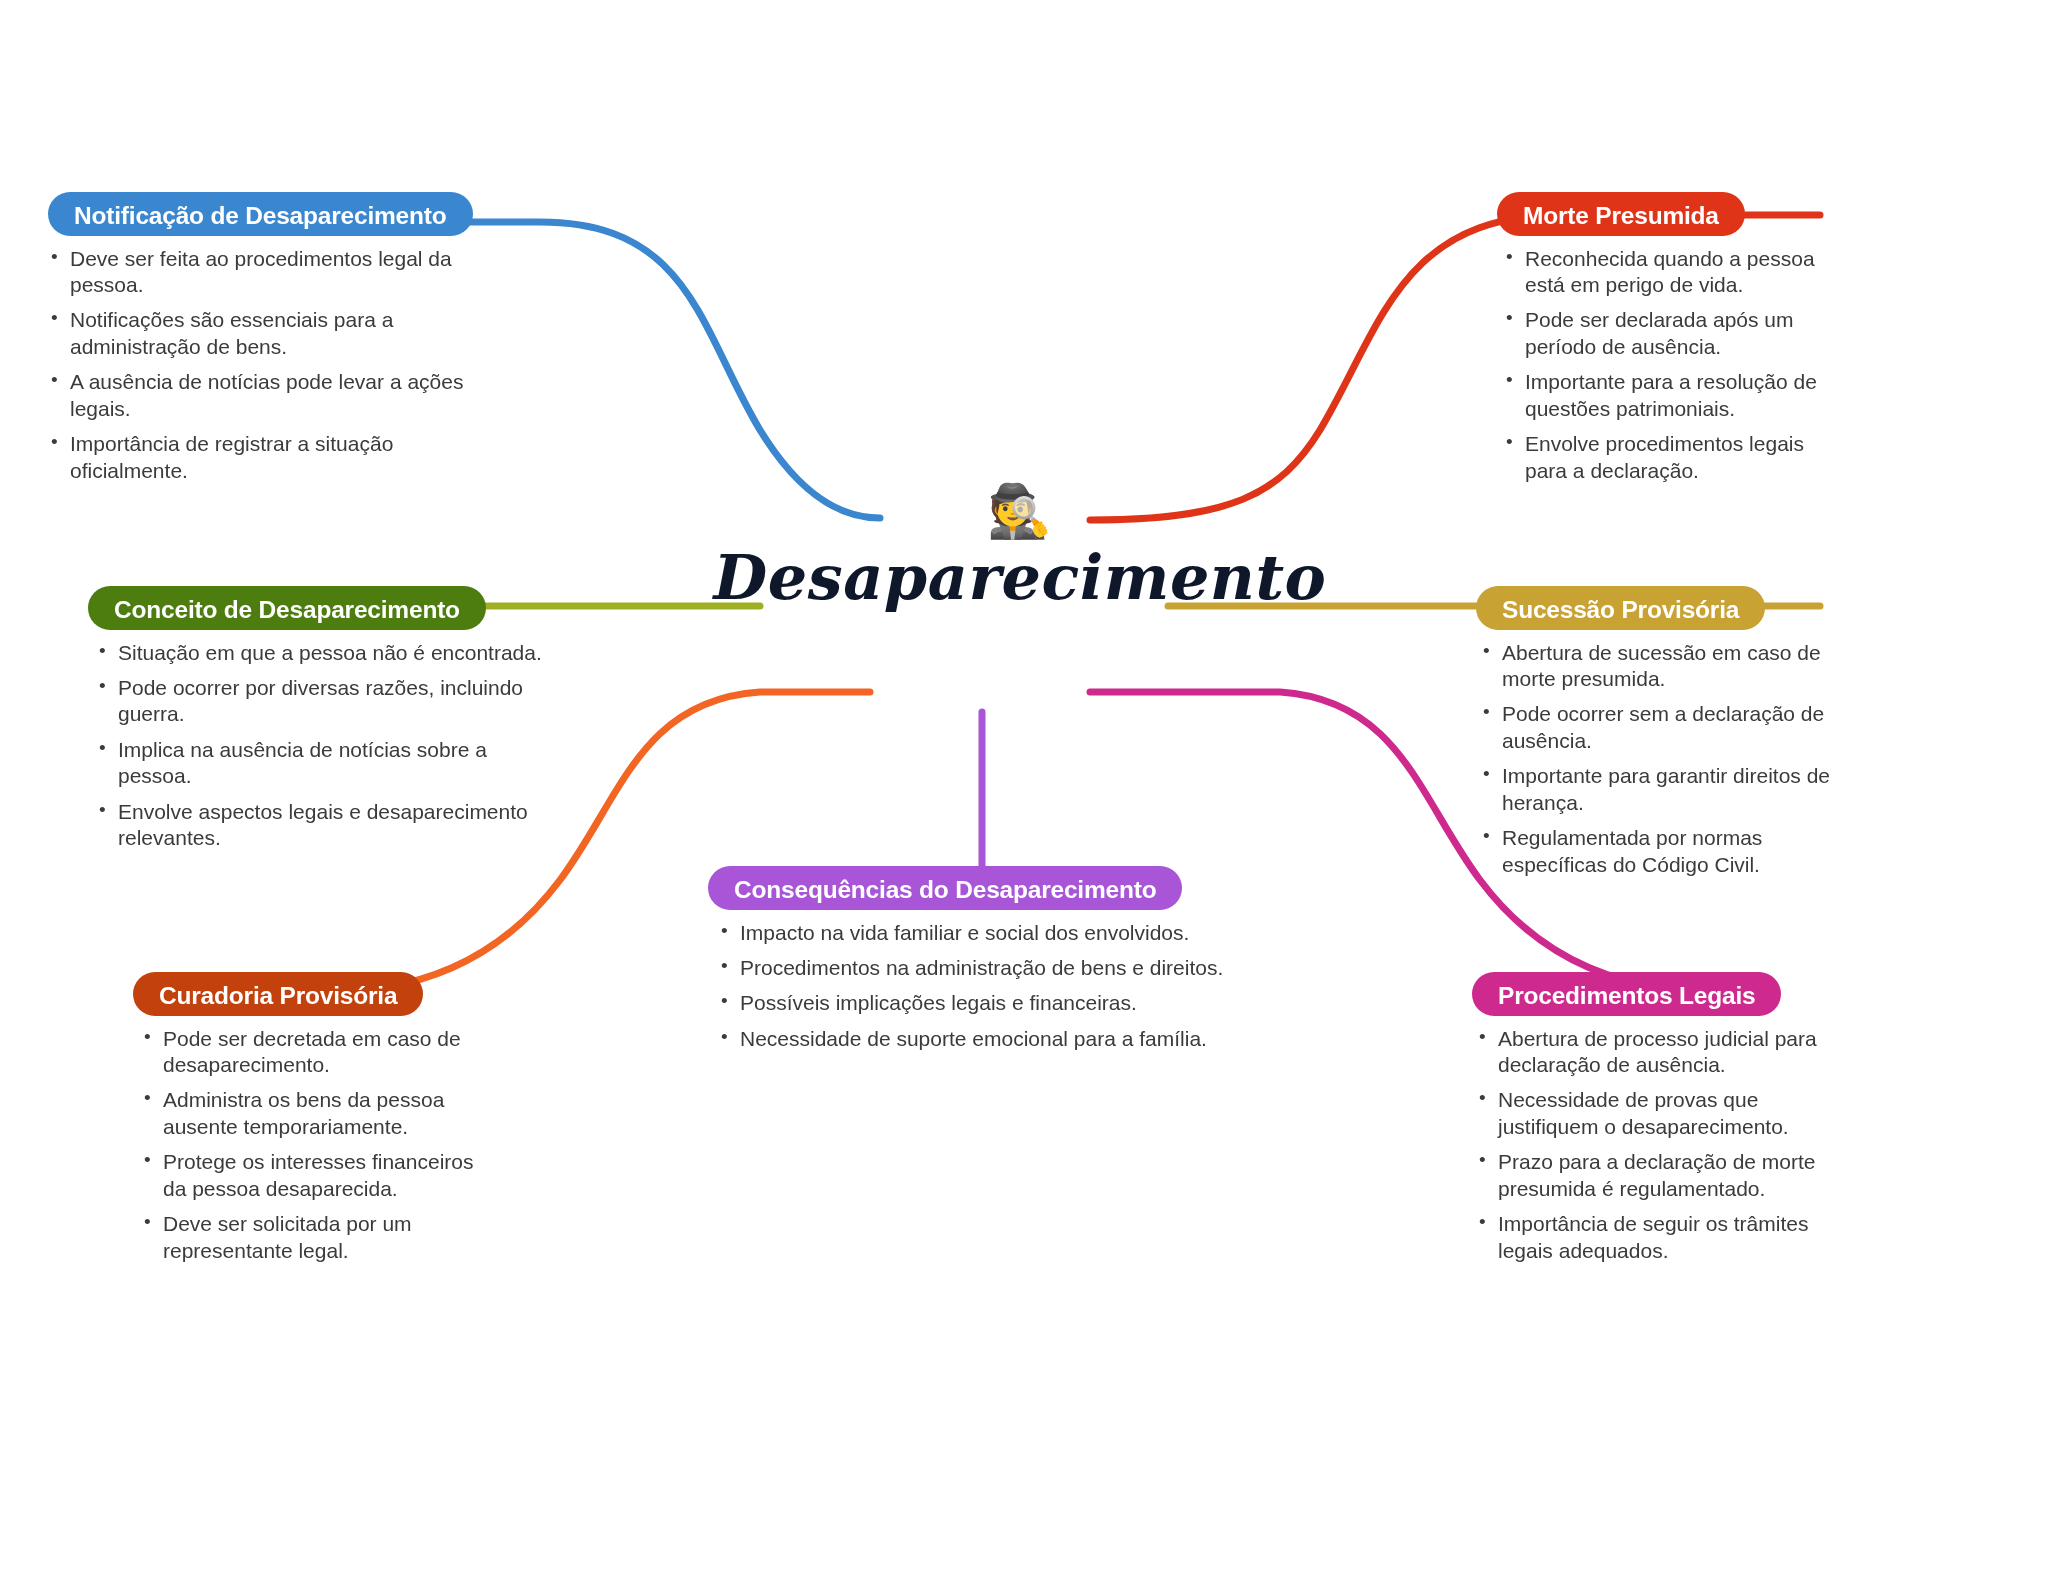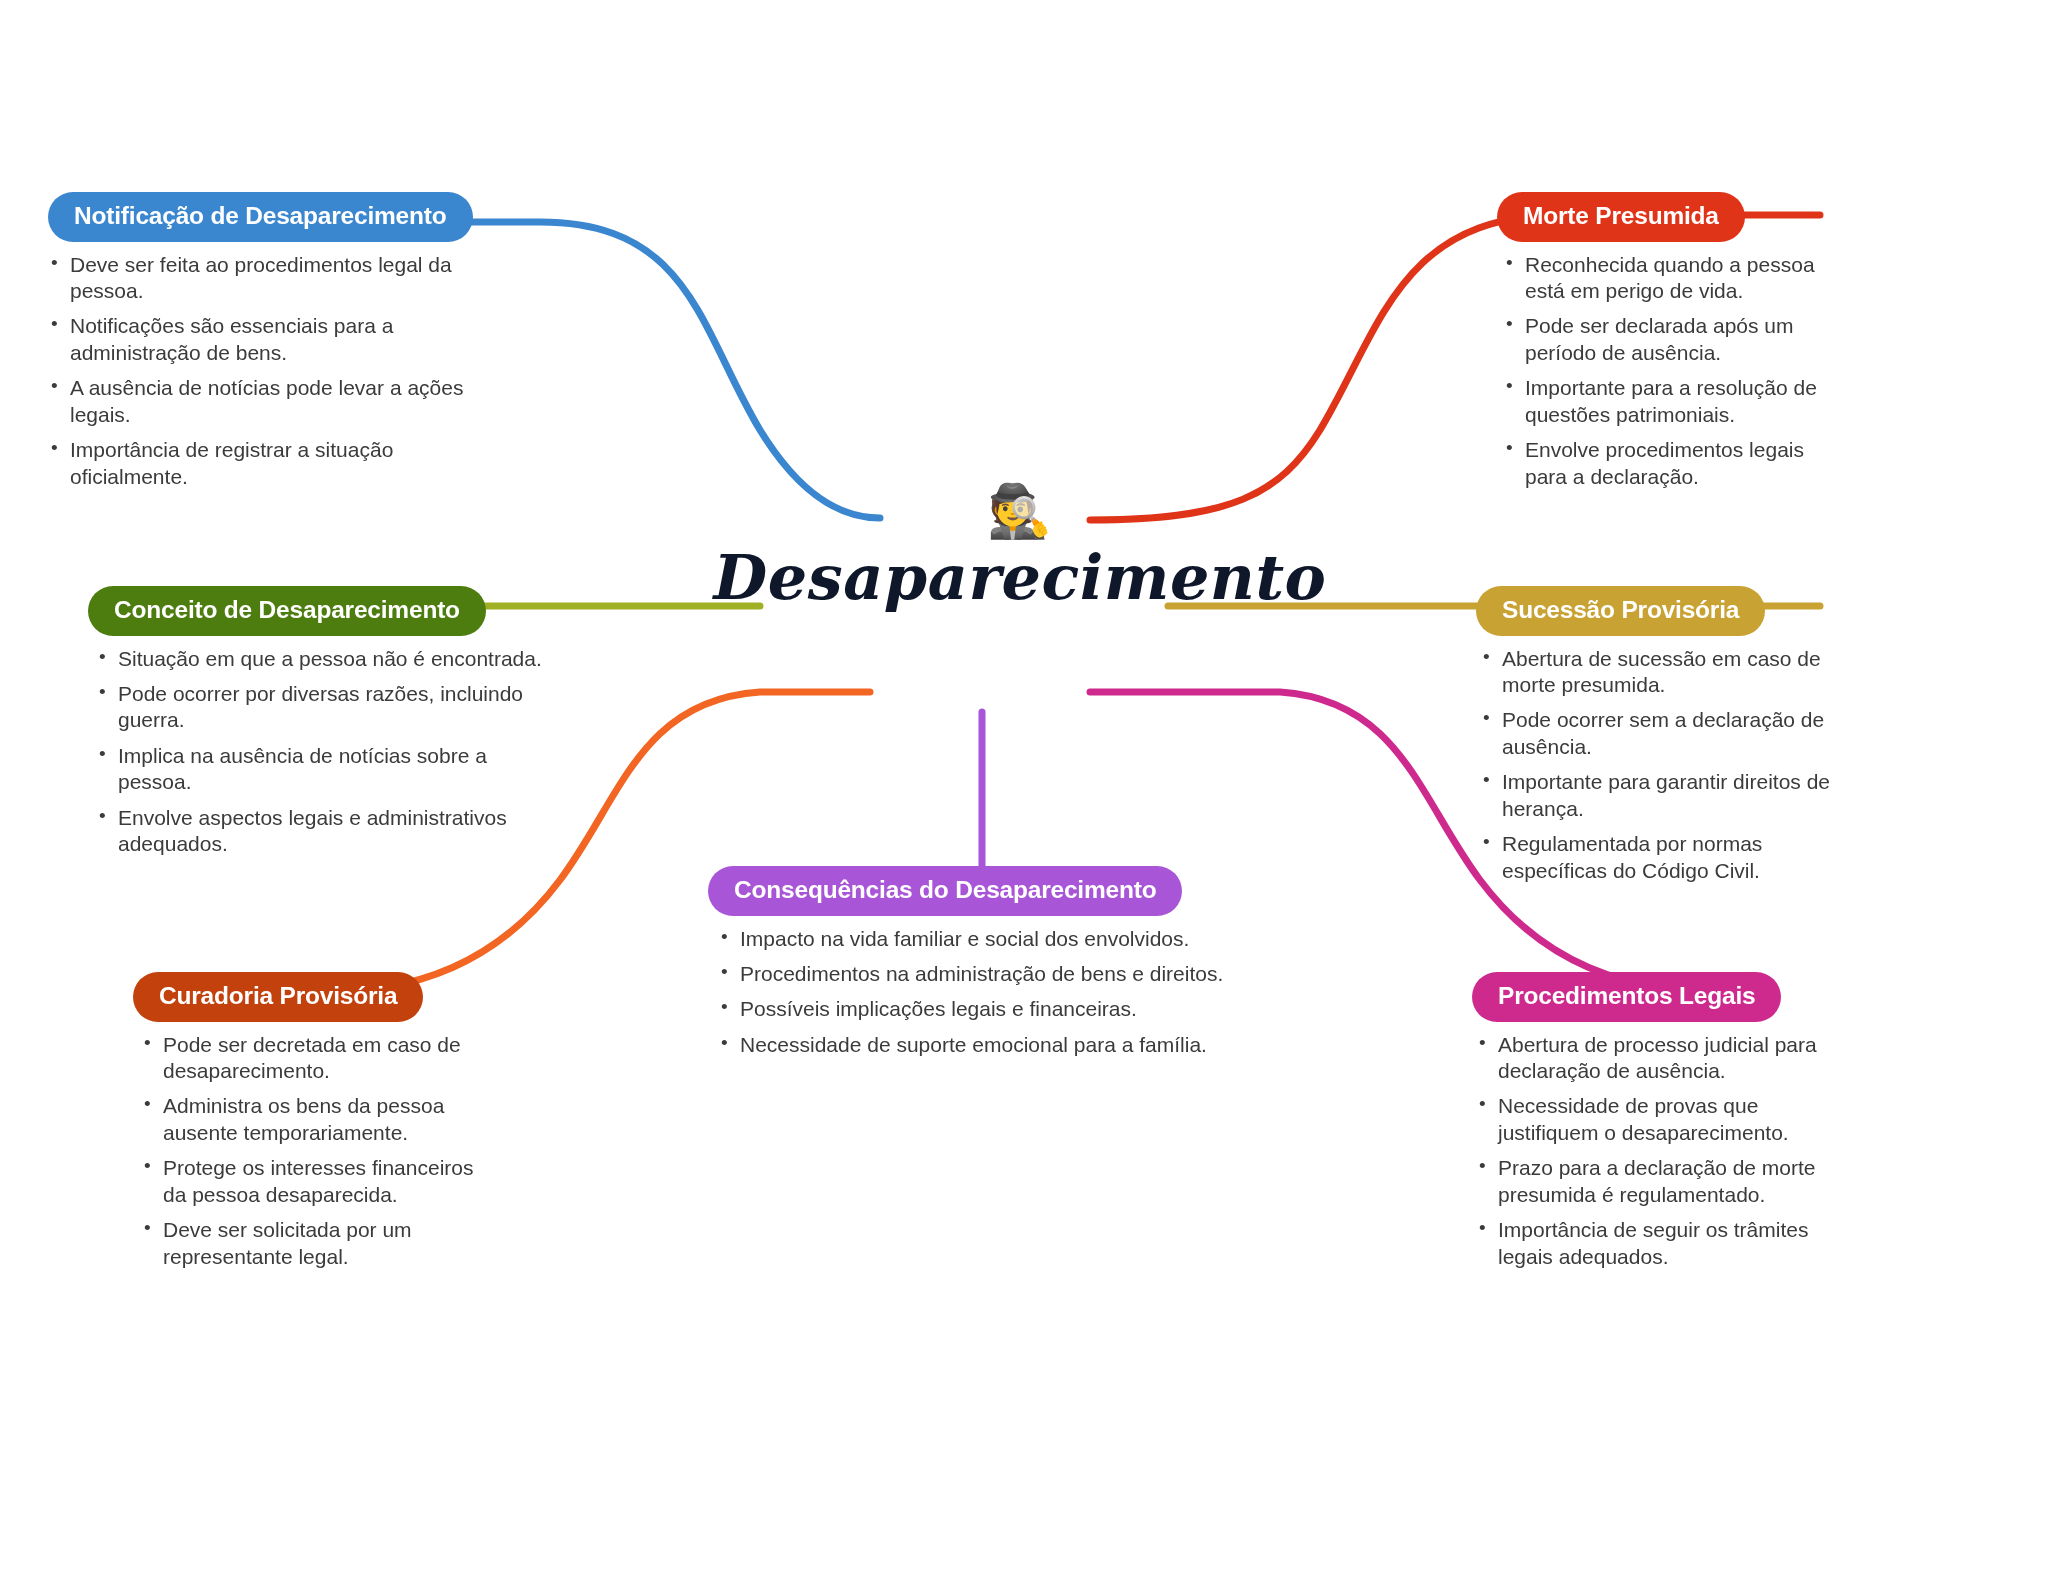--- a/index.html
+++ b/index.html
@@ -62,21 +62,21 @@
   .branch {
     position: absolute;
   }
   .pill {
     display: inline-block;
     border-radius: 999px;
     color: #ffffff;
     font-weight: 700;
     font-size: 24.5px;
     line-height: 1;
-    padding: 12px 26px 13px 26px;
+    padding: 12px 26px 7px 26px;
     white-space: nowrap;
     letter-spacing: -0.2px;
   }
   .bullets {
     list-style: none;
     margin: 10px 0 0 0;
     padding: 0;
   }
   .bullets li {
     position: relative;
@@ -167,21 +167,21 @@
   </div>
 
   <div class="branch" id="branch-conceito">
     <div class="pillrow">
       <span class="pill" style="background:#4d7c0f">Conceito de Desaparecimento</span>
     </div>
     <ul class="bullets">
       <li>Situação em que a pessoa não é encontrada.</li>
       <li>Pode ocorrer por diversas razões, incluindo guerra.</li>
       <li>Implica na ausência de notícias sobre a pessoa.</li>
-      <li>Envolve aspectos legais e administrativos adequados.</li>
+      <li>Envolve aspectos legais e desaparecimento relevantes.</li>
     </ul>
   </div>
 
   <div class="branch" id="branch-sucessao">
     <div class="pillrow">
       <span class="pill" style="background:#c8a233">Sucessão Provisória</span>
     </div>
     <ul class="bullets">
       <li>Abertura de sucessão em caso de morte presumida.</li>
       <li>Pode ocorrer sem a declaração de ausência.</li>

